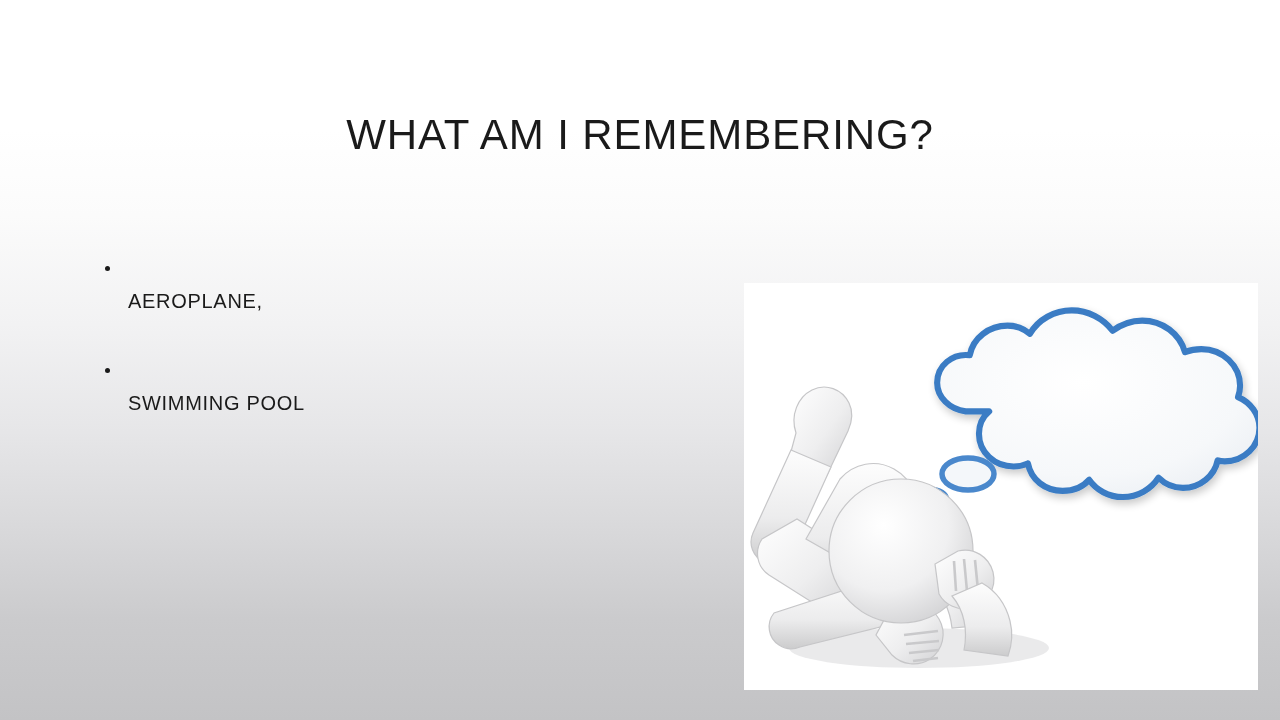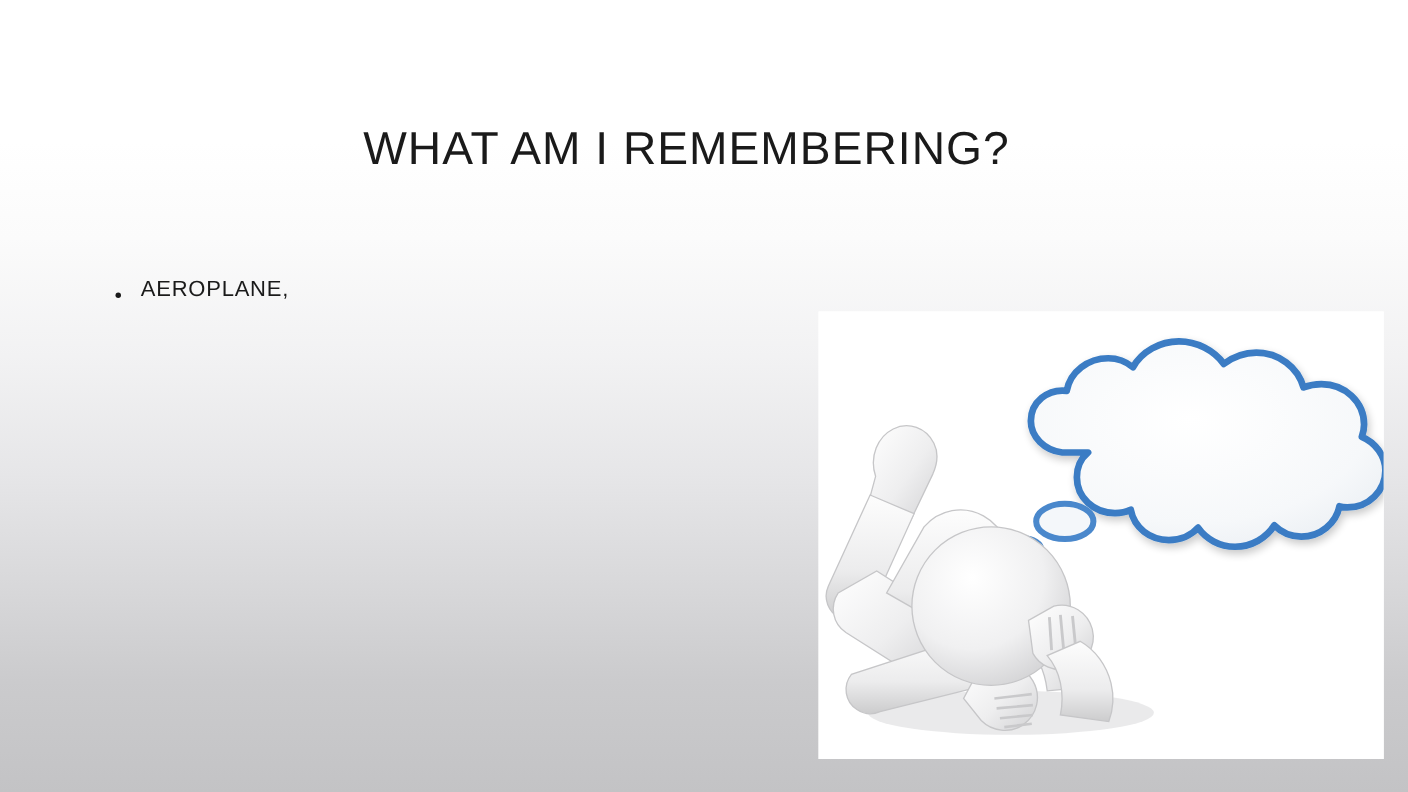--- a/index.html
+++ b/index.html
@@ -24,21 +24,21 @@
         #f2f2f3 45%,
         #e6e6e8 60%,
         #d8d8da 74%,
         #cbcbcd 86%,
         #c3c3c5 100%);
   }
 
   
   .title {
     position: absolute;
-    left: 48px;
+    left: 64px;
     top: 112px;
     width: 1152px;
     text-align: center;
     font-size: 42px;
     line-height: 1.1;
     letter-spacing: 0.9px;
     color: #1a1a1a;
     font-weight: 400;
     font-stretch: semi-condensed;
     text-transform: uppercase;
@@ -53,21 +53,21 @@
     width: 600px;
     margin: 0;
     padding: 0;
     list-style: none;
   }
   .bullet-row {
     position: relative;
     height: 102px;
     padding-left: 32px;
     display: flex;
-    align-items: flex-start;
+    align-items: center;
   }
   .bullet-dot {
     position: absolute;
     left: 9px;
     top: 16px;
     width: 5px;
     height: 5px;
     border-radius: 50%;
     background: #1a1a1a;
   }
@@ -104,20 +104,24 @@
   <div class="title">WHAT AM I REMEMBERING?</div>
 
   <ul class="body-list">
 
     <li class="bullet-row">
       <span class="bullet-dot"></span>
       <span class="bullet-text">AEROPLANE,</span>
     </li>
 
 
+    <li class="bullet-row">
+      <span class="bullet-dot"></span>
+      <span class="bullet-text">SWIMMING POOL</span>
+    </li>
 
   </ul>
 
   <div class="picture" title="3D white figure lying down with an empty thought bubble">
 
     <svg viewBox="0 0 514 407" xmlns="http://www.w3.org/2000/svg">
       <defs>
         <radialGradient id="headGrad" cx="38%" cy="32%" r="78%">
           <stop offset="0%" stop-color="#ffffff"></stop>
           <stop offset="58%" stop-color="#f0f0f1"></stop>

